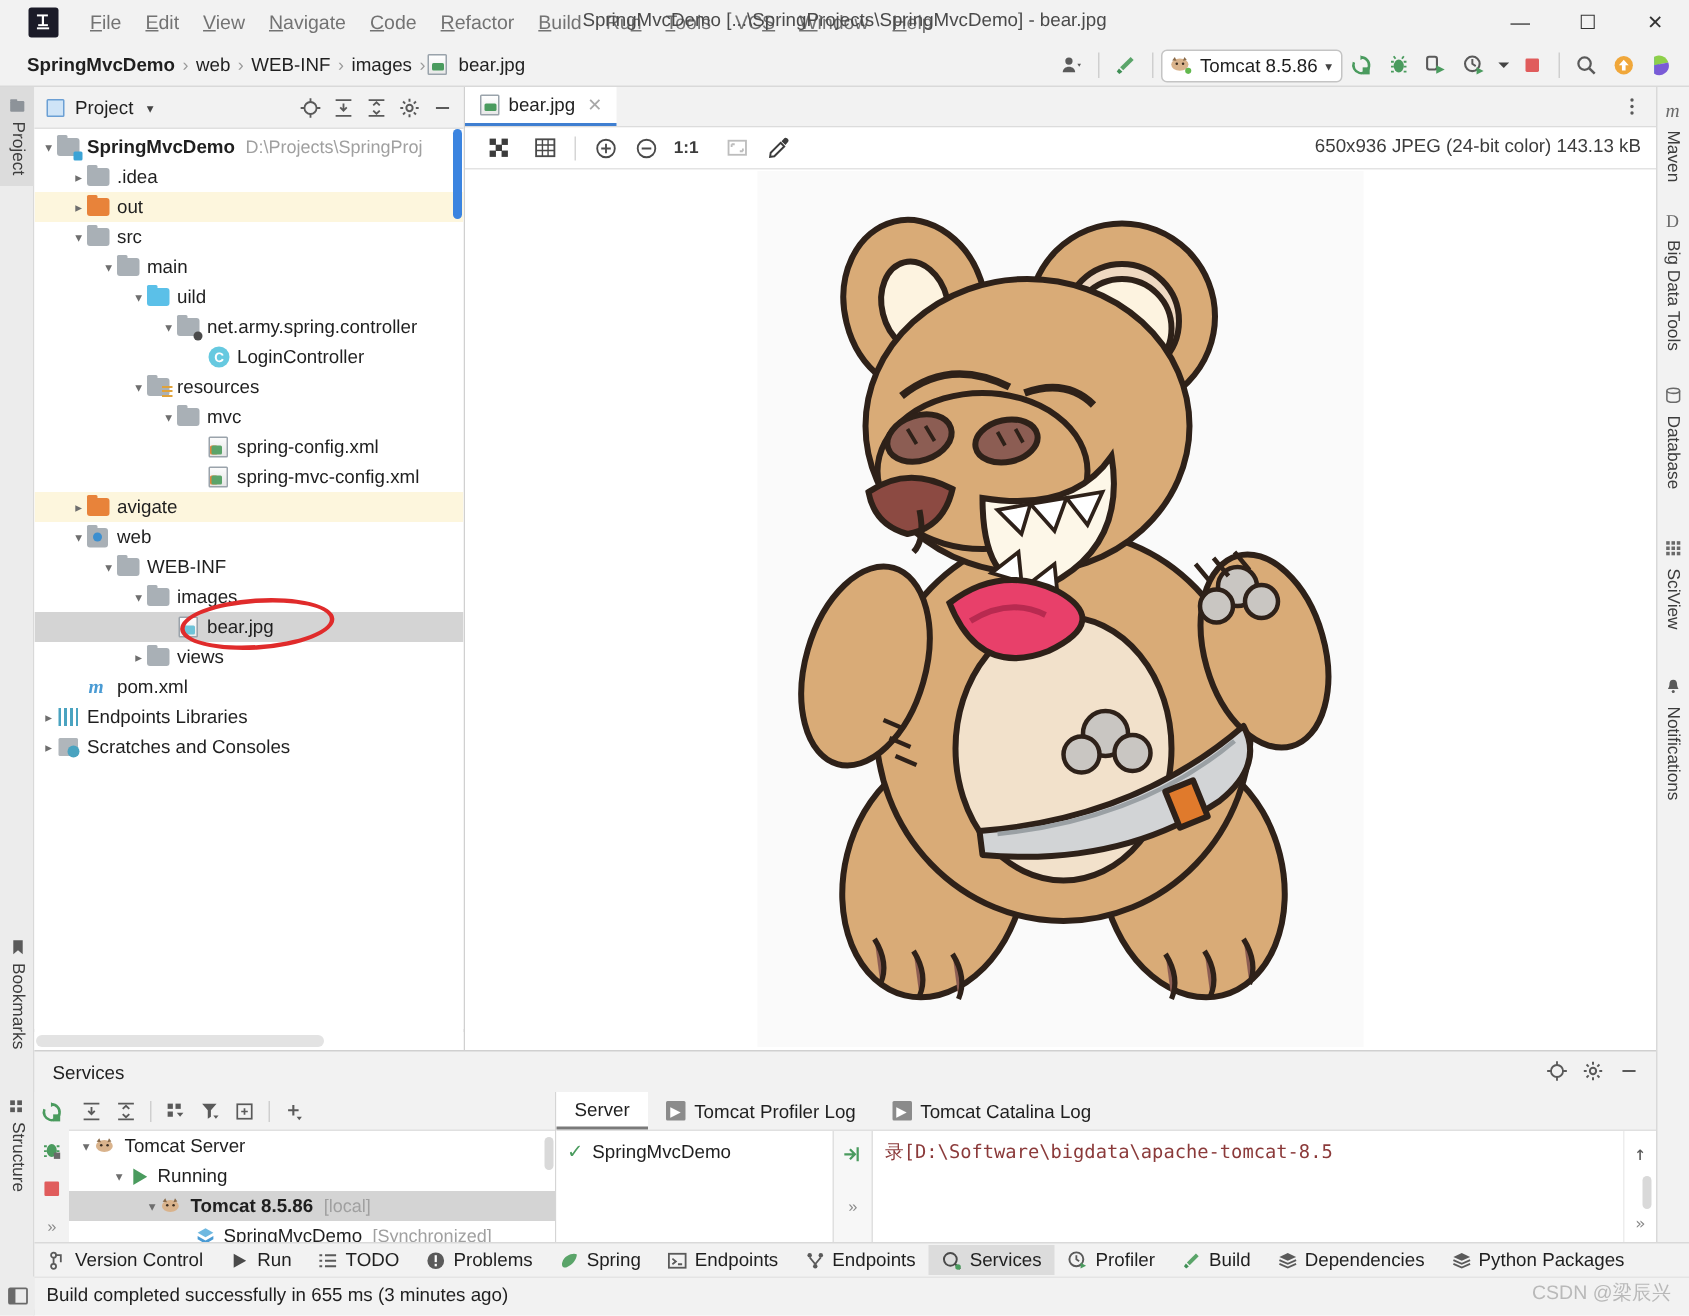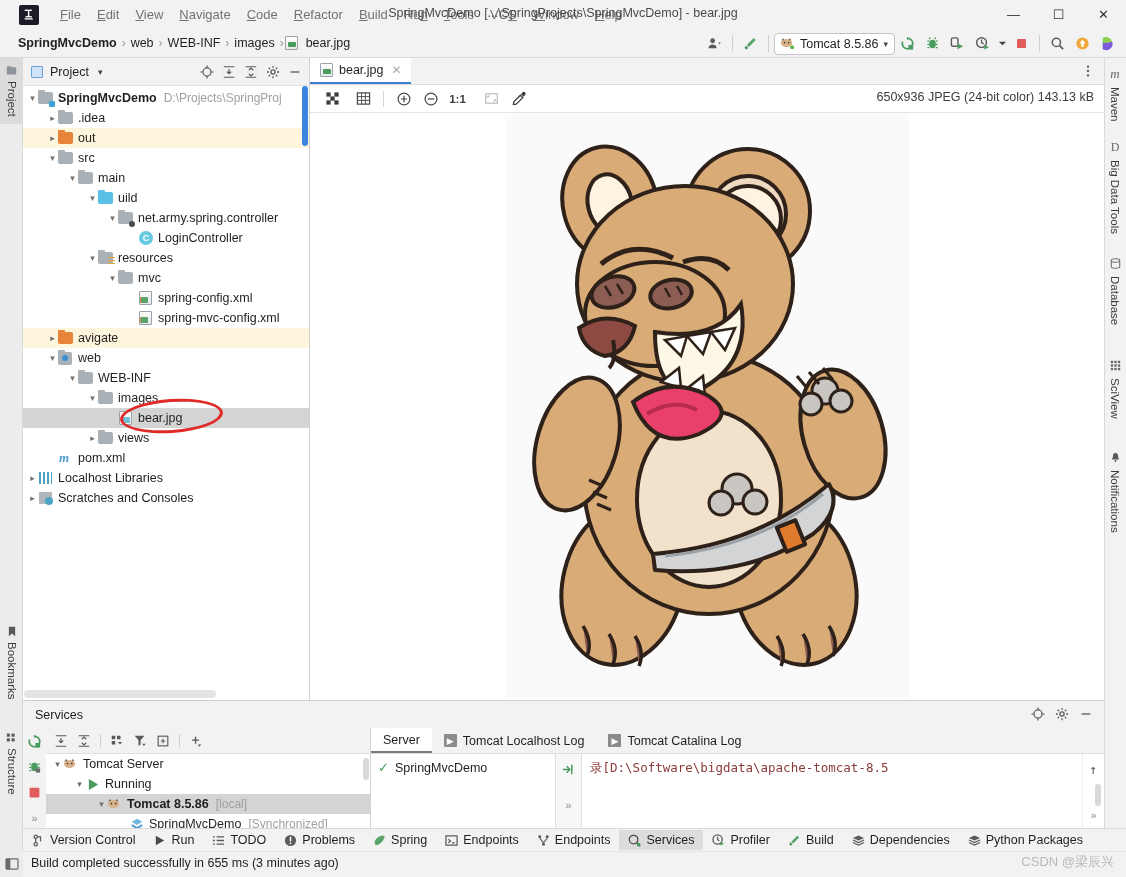--- a/index.html
+++ b/index.html
@@ -689,21 +689,21 @@
             <span class="m-ico">m</span>
           </span>
           <span class="nm">pom.xml</span>
         </div>
         <div class="row">
           <span style="flex:0 0 4px"></span>
           <span class="arrow">▸</span>
           <span class="ico">
             <span class="lib-ico"></span>
           </span>
-          <span class="nm">Localhost Libraries</span>
+          <span class="nm">Endpoints Libraries</span>
         </div>
         <div class="row">
           <span style="flex:0 0 4px"></span>
           <span class="arrow">▸</span>
           <span class="ico">
             <span class="scratch-ico"></span>
           </span>
           <span class="nm">Scratches and Consoles</span>
         </div>
       </div>
@@ -1015,21 +1015,21 @@
         <div style="position:absolute;right:1px;top:30px;width:6px;height:22px;background:#d9d9d9;border-radius:3px"></div>
       </div>
 
       <div class="svc-right">
         <div class="svc-tabs">
           <div class="stab active">
             <span>Server</span>
           </div>
           <div class="stab">
             <span class="sq-ico">▶</span>
-            <span>Tomcat Localhost Log</span>
+            <span>Tomcat Profiler Log</span>
           </div>
           <div class="stab">
             <span class="sq-ico">▶</span>
             <span>Tomcat Catalina Log</span>
           </div>
         </div>
         <div class="svc-content">
           <div class="svc-deploy">
             <div class="deploy-row">
               <span style="color:#4a9b5e;font-size:13px">✓</span>

